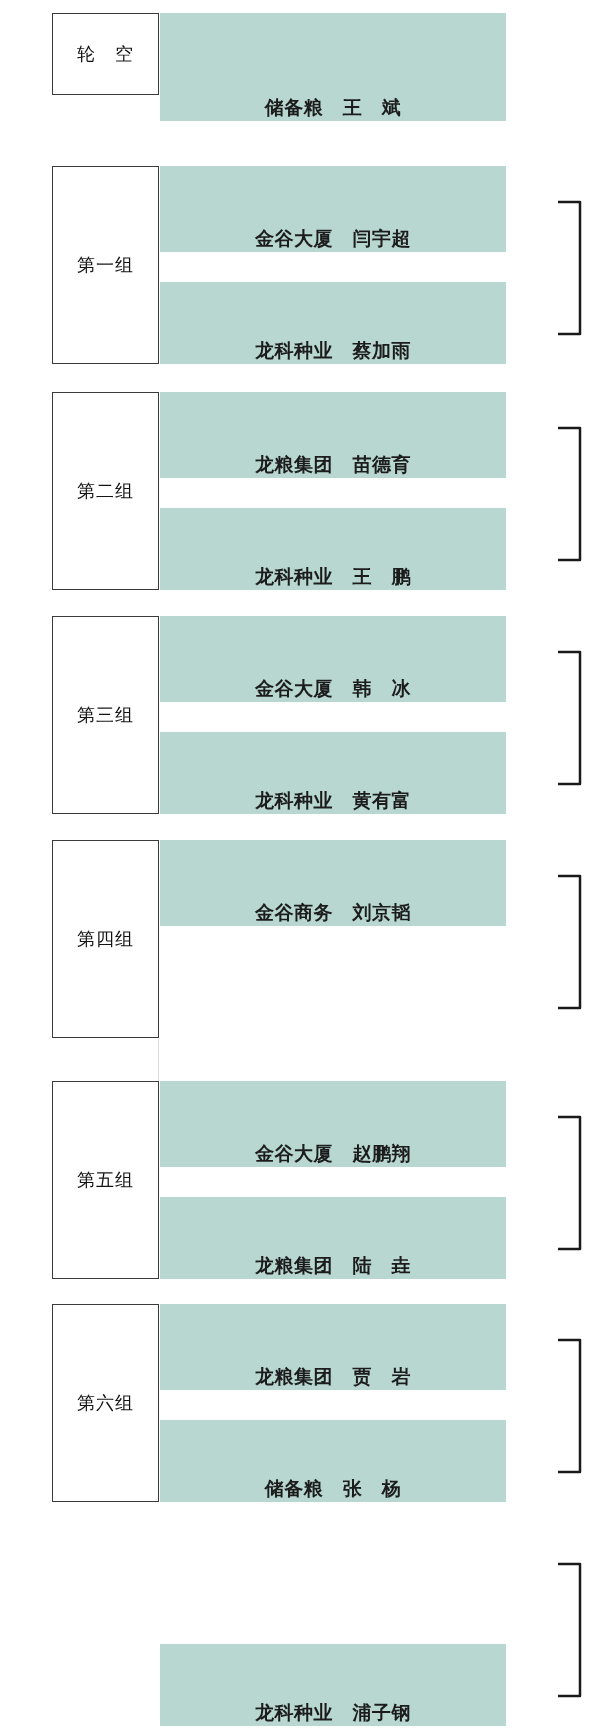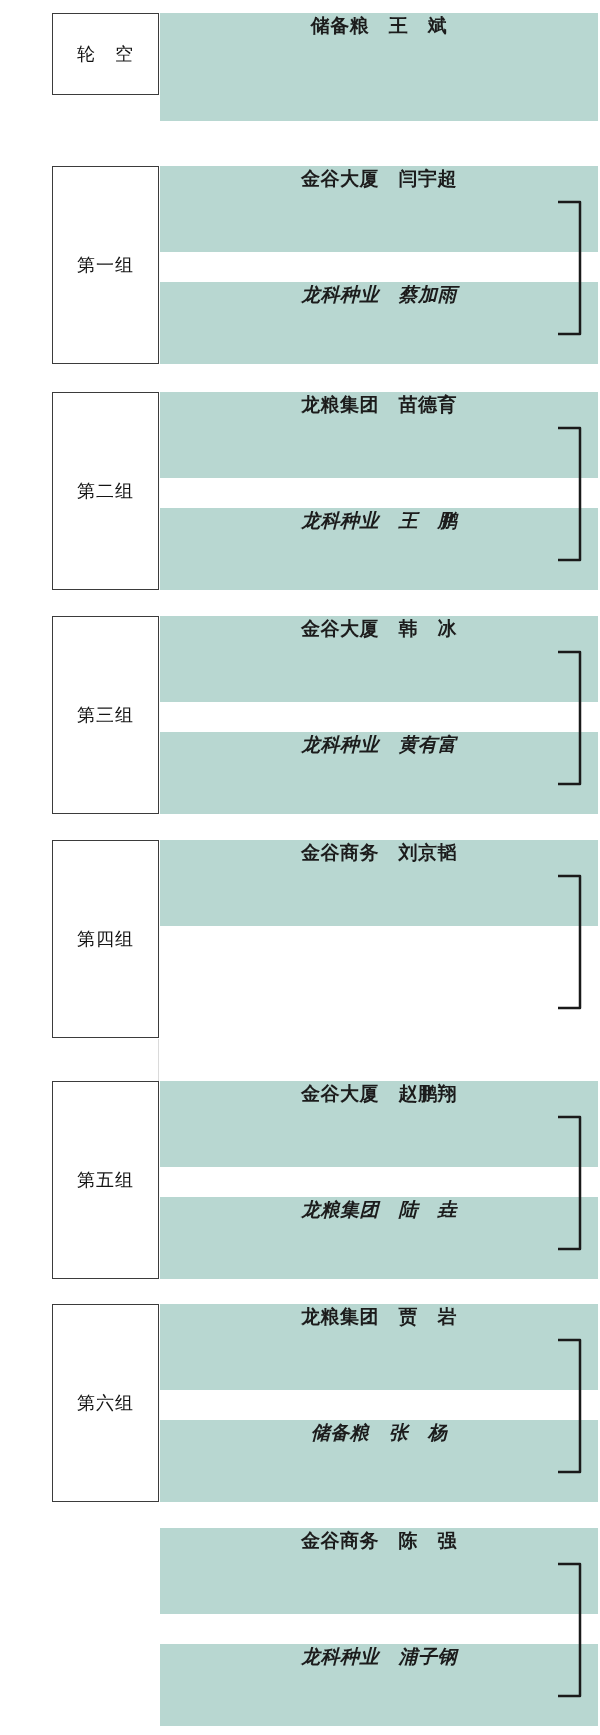--- a/index.html
+++ b/index.html
@@ -38,35 +38,35 @@
   .label-box span {
     font-family: "Liberation Serif", serif;
     font-size: 18px;
     letter-spacing: 1px;
     color: #141414;
     white-space: pre;
   }
   .bar {
     position: absolute;
     left: 160px;
-    width: 438px;
+    width: 346px;
     background: var(--bar_bg, #b8d7d1);
     display: flex;
-    align-items: flex-start;
+    align-items: flex-end;
     justify-content: center;
   }
   .bar span {
     font-weight: bold;
     font-size: 19px;
     color: #1c1c1c;
     white-space: pre;
     letter-spacing: 0.5px;
   }
   .bar-top { top: 0; height: 86px; }
-  .bar-bottom { top: 116px; height: 82px; font-style: italic; }
+  .bar-bottom { top: 116px; height: 82px; }
   .bye-bar { top: 0; height: 108px; }
   .bracket {
     position: absolute;
     left: 556px;
     top: 32px;
     color: var(--bracket, #1a1a1a);
   }
   .divider-artifact {
     position: absolute;
     left: 158px;
@@ -173,23 +173,20 @@
     </div>
     <div class="bar bar-bottom">
       <span>储备粮　张　杨</span>
     </div>
     <svg class="bracket" width="28" height="142">
       <path d="M2 4 H24 V136 H2" fill="none" stroke="currentColor" stroke-width="2.5" stroke-linejoin="round"></path>
     </svg>
   </div>
 
   <div class="section group" style="top:1528px; height:198px">
-    <div class="bar bar-top">
-      <span>金谷商务　陈　强</span>
-    </div>
     <div class="bar bar-bottom">
       <span>龙科种业　浦子钢</span>
     </div>
     <svg class="bracket" width="28" height="142">
       <path d="M2 4 H24 V136 H2" fill="none" stroke="currentColor" stroke-width="2.5" stroke-linejoin="round"></path>
     </svg>
   </div>
 
 </div>
 

